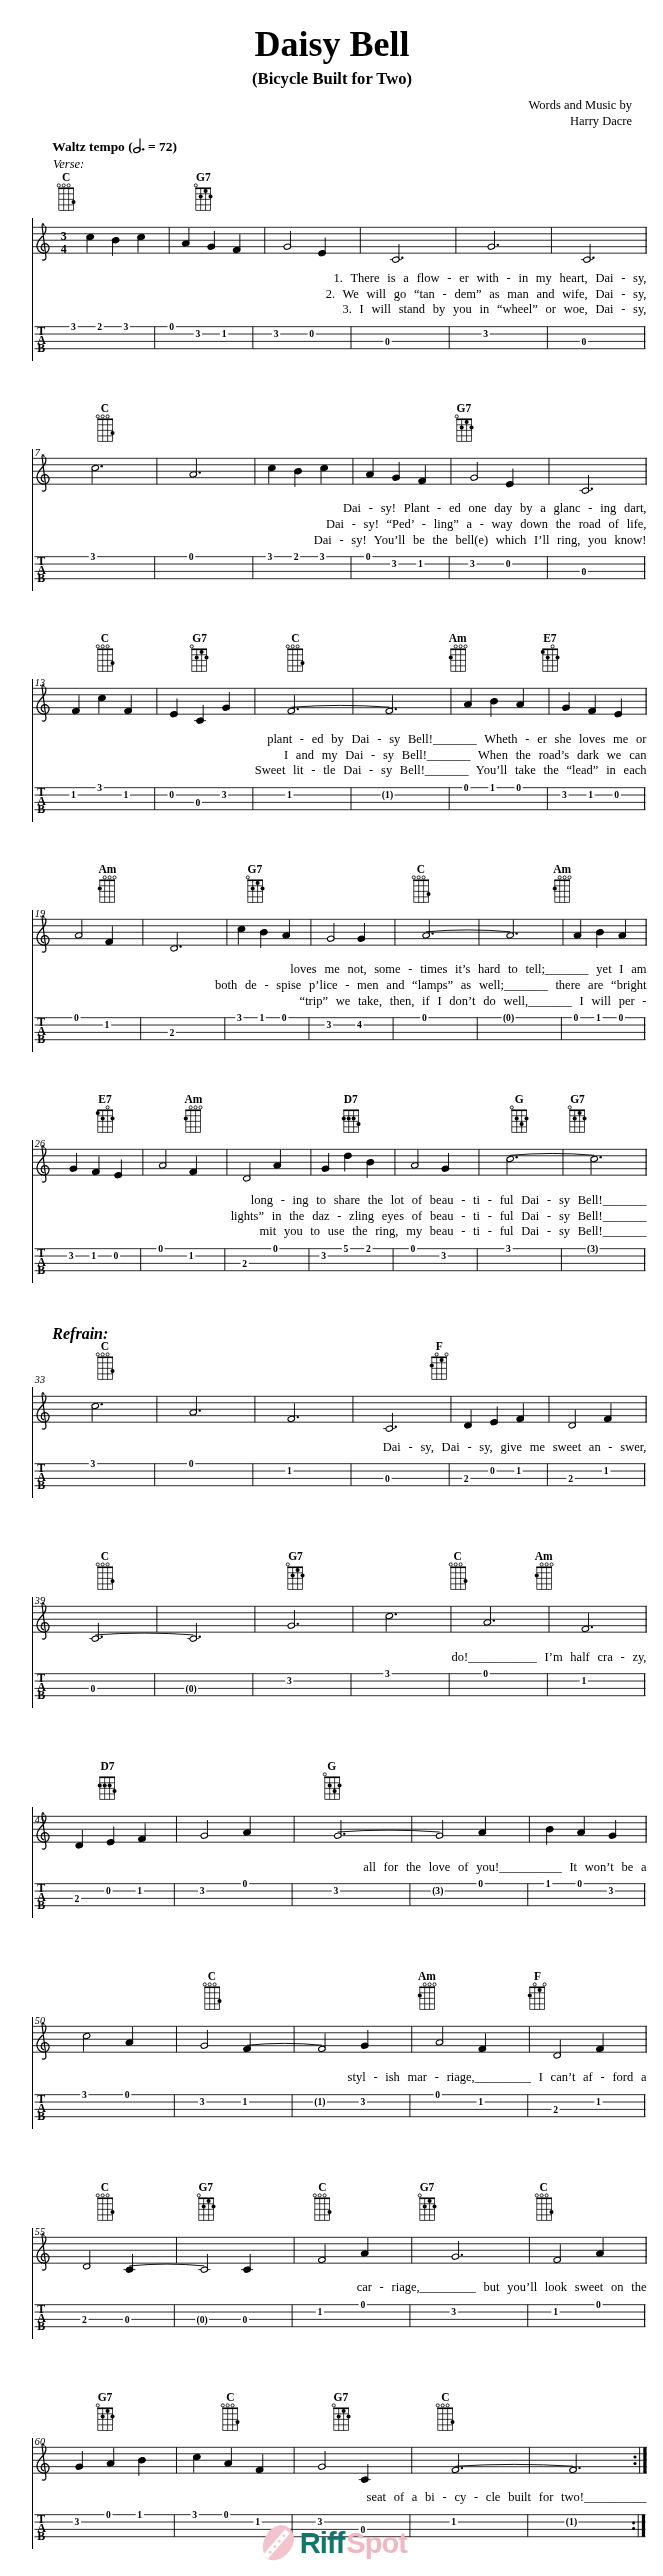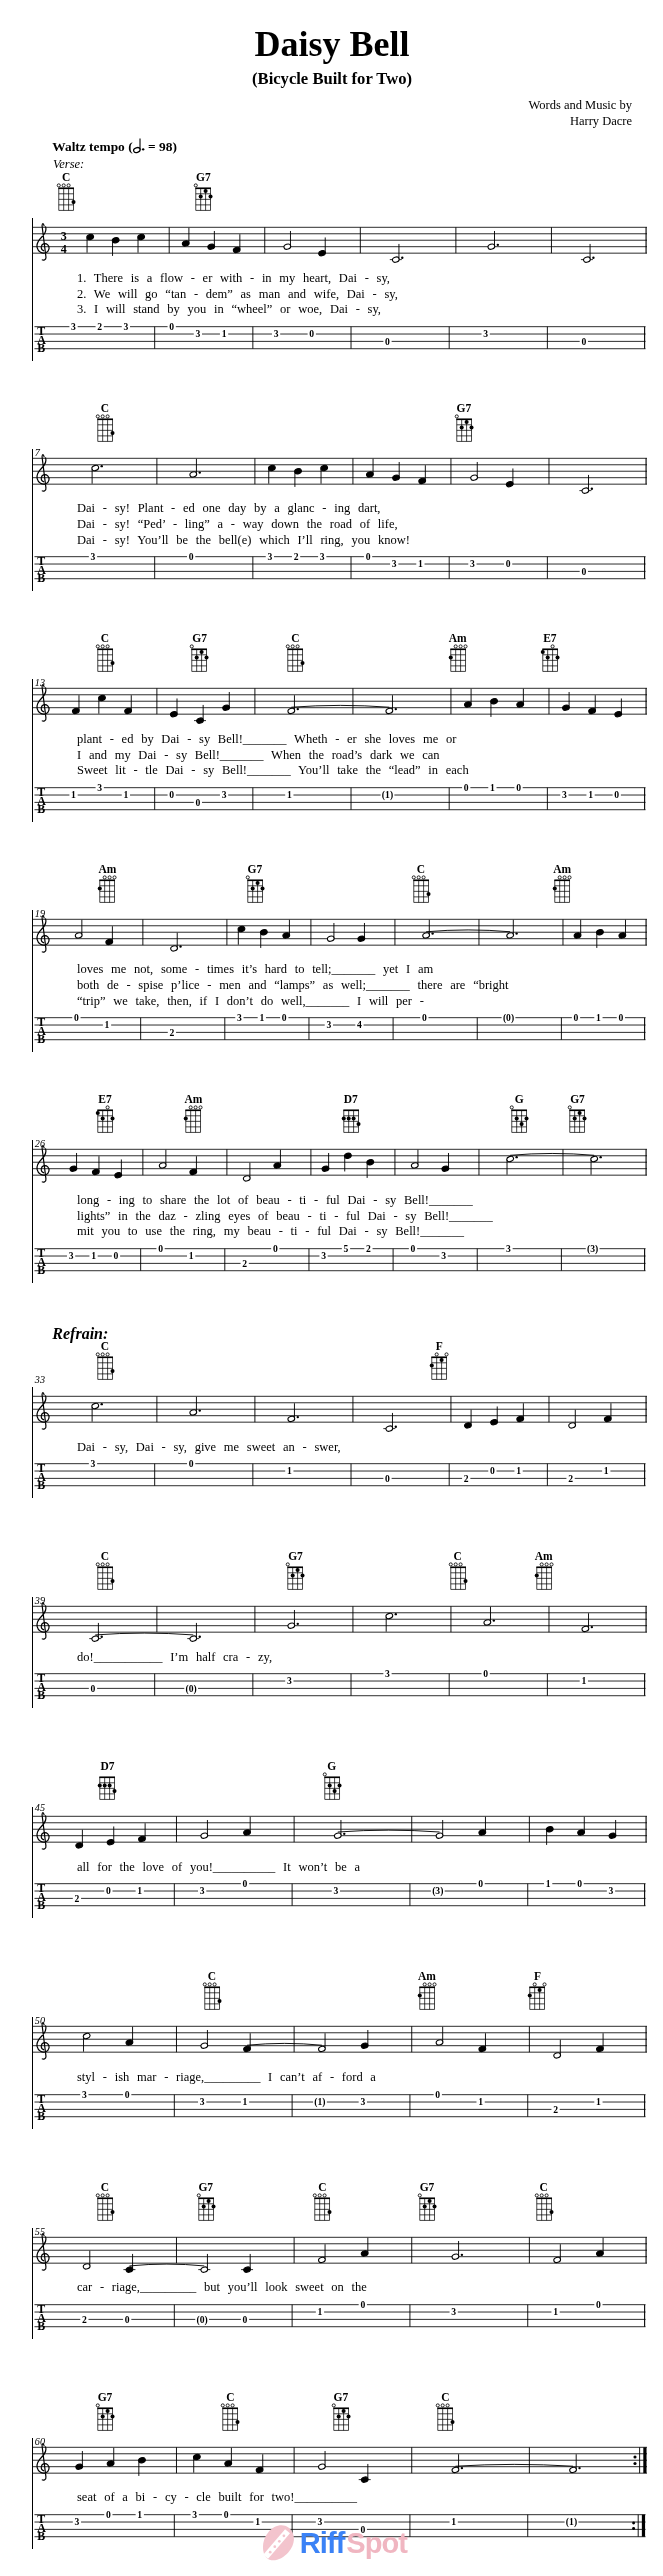--- a/index.html
+++ b/index.html
@@ -20,21 +20,21 @@
   #systems{margin:0 17.5px 0 32px;}
   .system{position:relative;margin-bottom:42px;}
   .system.one-line{margin-bottom:53px;}
   .section-label{font-style:italic;font-size:16px;margin-left:20.3px;height:16.6px;font-weight:bold;}
   .chord-row{position:relative;height:46px;}
   .chord{position:absolute;top:0;width:28px;text-align:center;}
   .chord .cname{font-size:11.5px;font-weight:bold;line-height:11px;}
   .music-wrap{position:relative;border-left:0.9px solid #000;}
   .msr-num{position:absolute;left:2.8px;top:-1.8px;font-style:italic;font-size:10.2px;}
   .staff-svg{display:block;margin-bottom:0px;}
-  .lyrics{padding-left:44px;margin:2.8px 0 4.6px 0;}
+  .lyrics{padding-left:44px;margin:2.8px 0 4.6px 0;text-align:right;}
   .lyric-line{font-size:12.5px;line-height:15.7px;word-spacing:4.6px;white-space:nowrap;}
   
   footer{position:absolute;left:0;right:0;bottom:7.4px;text-align:center;}
   .brand{display:inline-flex;align-items:center;gap:1.8px;text-decoration:none;}
   .brand-text{font-family:"Liberation Sans","DejaVu Sans",sans-serif;font-weight:bold;font-size:29px;letter-spacing:-0.9px;}
 </style>
 </head>
 <body>
 
 <div class="page">
@@ -47,21 +47,21 @@
         <div>Words and Music by</div>
         <div>Harry Dacre</div>
       </div>
       <div class="tempo">
         <span>Waltz tempo</span>
         <span>(</span><svg width="12" height="16.6" viewBox="0 0 13 18">
             <ellipse cx="4.2" cy="14.2" rx="3.6" ry="2.6" fill="none" stroke="#000" stroke-width="1.4" transform="rotate(-18 4.2 14.2)"></ellipse>
             <line x1="7.6" y1="13.6" x2="7.6" y2="1.5" stroke="#000" stroke-width="1.2"></line>
             <circle cx="11" cy="13.4" r="1.3" fill="#000"></circle>
           </svg>
-        <span>= 98</span><span>)</span>
+        <span>= 72</span><span>)</span>
       </div>
     </div>
     <div class="verse-label">Verse:</div>
   </header>
 
   <main id="systems">
       <div class="system">
         <div class="chord-row">
           <div class="chord" style="left: 3.3%;"><div class="cname">C</div><svg width="20.3" height="29" viewBox="0 0 22 31">
               <circle cx="3" cy="2.4" r="1.7" fill="none" stroke="#000" stroke-width="0.9"></circle>
@@ -1128,21 +1128,21 @@
             <text x="438.90181818181816" y="15.6" text-anchor="middle" font-size="10.5" font-weight="bold" font-family="&quot;Liberation Serif&quot;,serif">(3)</text>
             <rect x="481.02" y="-1" width="9" height="10" fill="#fff"></rect>
             <text x="485.52" y="7.6" text-anchor="middle" font-size="10.5" font-weight="bold" font-family="&quot;Liberation Serif&quot;,serif">0</text>
             <rect x="554.5213333333332" y="-1" width="9" height="10" fill="#fff"></rect>
             <text x="559.0213333333332" y="7.6" text-anchor="middle" font-size="10.5" font-weight="bold" font-family="&quot;Liberation Serif&quot;,serif">1</text>
             <rect x="588.708" y="-1" width="9" height="10" fill="#fff"></rect>
             <text x="593.208" y="7.6" text-anchor="middle" font-size="10.5" font-weight="bold" font-family="&quot;Liberation Serif&quot;,serif">0</text>
             <rect x="622.8946666666666" y="7" width="9" height="10" fill="#fff"></rect>
             <text x="627.3946666666666" y="15.6" text-anchor="middle" font-size="10.5" font-weight="bold" font-family="&quot;Liberation Serif&quot;,serif">3</text>
           </svg></div>
-        <div class="msr-num" style="top: 41px; text-align: center;">45</div>
+        <div class="msr-num" style="top: 53px; text-align: center;">45</div>
       </div>
       <div class="system one-line">
         <div class="chord-row">
           <div class="chord" style="left: 27%;"><div class="cname">C</div><svg width="20.3" height="29" viewBox="0 0 22 31">
               <circle cx="3" cy="2.4" r="1.7" fill="none" stroke="#000" stroke-width="0.9"></circle>
               <circle cx="8.33" cy="2.4" r="1.7" fill="none" stroke="#000" stroke-width="0.9"></circle>
               <circle cx="13.66" cy="2.4" r="1.7" fill="none" stroke="#000" stroke-width="0.9"></circle>
               <rect x="2.5" y="4.6" width="17" height="1.8" fill="#000"></rect>
               <line x1="3" y1="11.5" x2="19" y2="11.5" stroke="#000" stroke-width="0.8"></line>
               <line x1="3" y1="17.5" x2="19" y2="17.5" stroke="#000" stroke-width="0.8"></line>
@@ -1555,19 +1555,19 @@
       <svg width="41" height="42" viewBox="0 0 44 46" id="pickicon">
         <path id="pickpath" d="M34 5 C42 11 42 23 34 32 C27 40 16 44 10 38 C4 32 5 18 12 10 C18 3 27 0 34 5 Z" fill="#f3c4cd"></path>
         <line id="pickstripe" x1="9" y1="37" x2="33" y2="9" stroke="#ffffff" stroke-width="7"></line>
         <g id="pickdots" fill="#f3c4cd">
           <circle cx="14" cy="32" r="1.5"></circle>
             <circle cx="19" cy="26" r="1.5"></circle>
           <circle cx="24" cy="20" r="1.5"></circle>
             <circle cx="29" cy="14" r="1.5"></circle>
         </g>
       </svg>
-      <span class="brand-text" id="riffspan" style="color: #3b82f6;">Riff</span>
+      <span class="brand-text" id="riffspan" style="color: #0f766e;">Riff</span>
         <span class="brand-text" id="spotspan" style="color: rgb(240, 182, 193);">Spot</span>
     </a>
   </footer>
 
 </div>
 
 
 </body></html>

